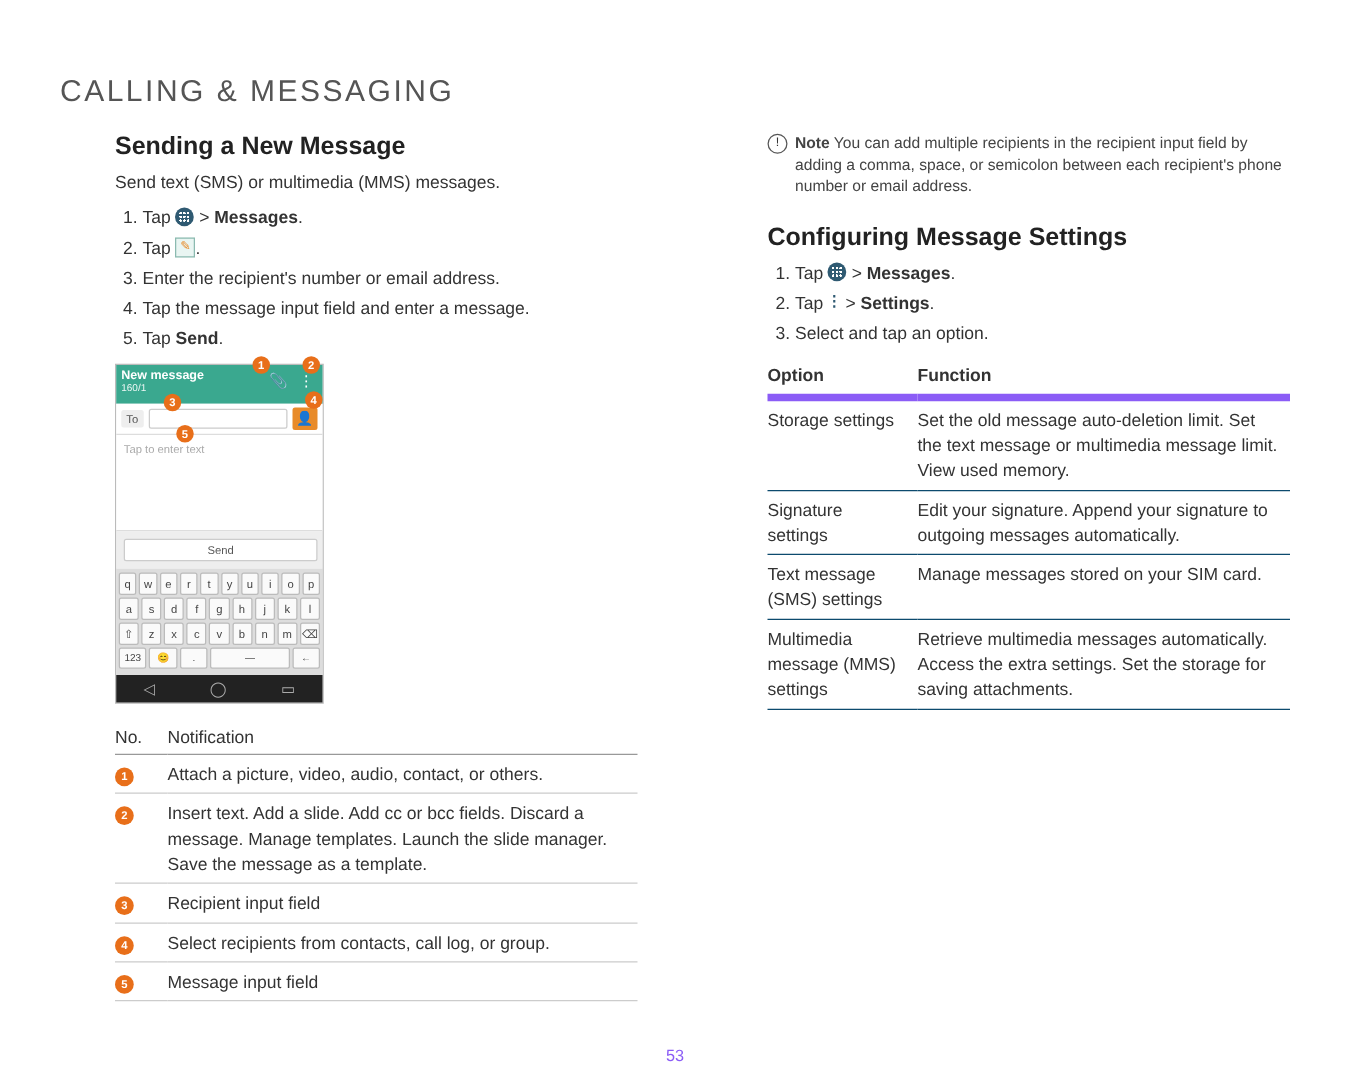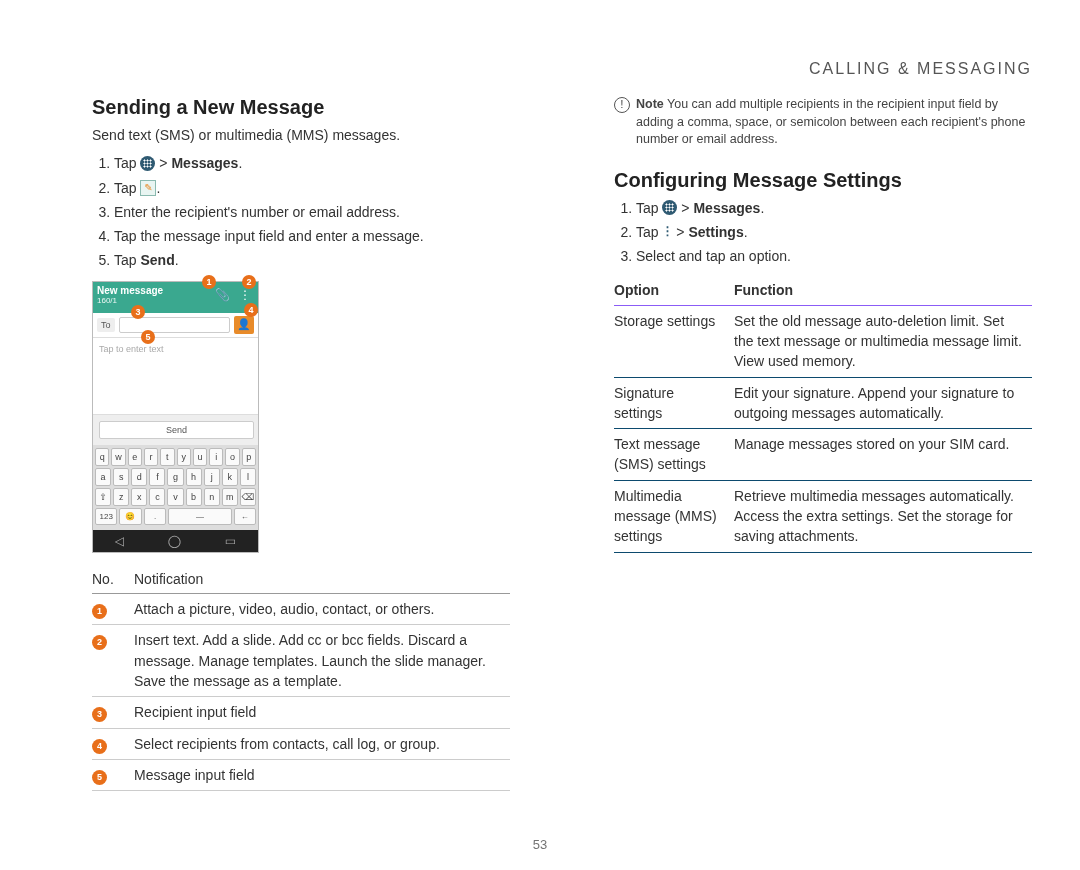--- a/index.html
+++ b/index.html
@@ -11,22 +11,22 @@
     width: 1080px;
     height: 870px;
     position: relative;
     box-sizing: border-box;
   }
   .page {
     padding: 60px 48px 30px 48px;
     box-sizing: border-box;
   }
   .section-header {
-    text-align: right;
-    font-size: 16px;
+    text-align: left;
+    font-size: 24px;
     letter-spacing: 2px;
     color: #555;
     margin-bottom: 18px;
     font-weight: 400;
   }
   .columns {
     display: flex;
     gap: 60px;
   }
   .col {
@@ -265,36 +265,36 @@
   .note-row .note-text { flex:1; color:#444;}
   .settings-table {
     width: 100%;
     border-collapse: collapse;
     margin-top: 4px;
   }
   .settings-table th {
     text-align: left;
     font-weight: bold;
     padding: 4px 10px 4px 0;
-    border-bottom: 1px solid #8b5cf6;
+    border-bottom: 6px solid #8b5cf6;
     vertical-align: top;
   }
   .settings-table td {
     padding: 5px 10px 5px 0;
     border-bottom: 1px solid #0c4a6e;
     vertical-align: top;
   }
   .settings-table td:first-child { width: 110px; }
   .page-num {
     position: absolute;
     bottom: 18px;
     left: 0; right: 0;
     text-align: center;
     font-size: 13px;
-    color: #737373;
+    color: #8b5cf6;
   }
 </style>
 </head>
 <body>
 
 <div class="page">
   <div class="section-header">CALLING &amp; MESSAGING</div>
 
   <div class="columns">
 

